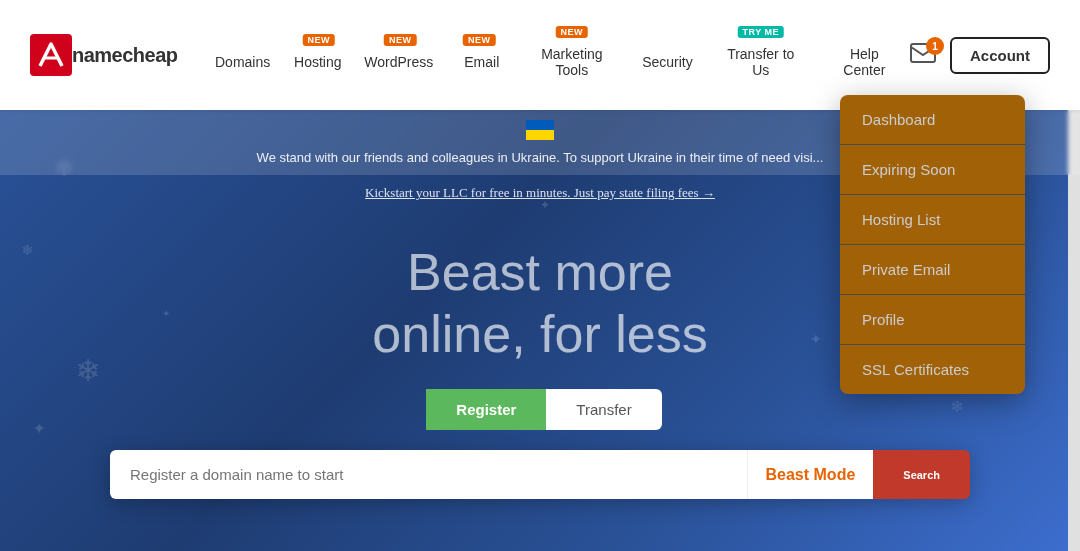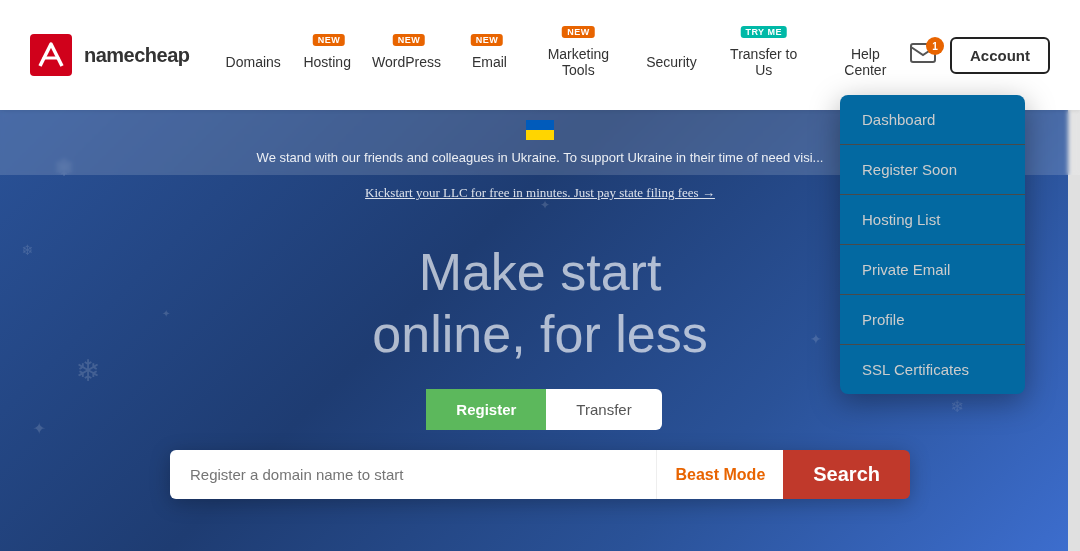--- a/index.html
+++ b/index.html
@@ -12,21 +12,21 @@
       display: flex;
       align-items: center;
       padding: 0 30px;
       position: relative;
       z-index: 100;
       box-shadow: 0 1px 4px rgba(0,0,0,0.08);
     }
     .logo-area {
       display: flex;
       align-items: center;
-      gap: 12px;
+      gap: 0;
       margin-right: 30px;
       flex-shrink: 0;
     }
     .logo-icon {
       width: 42px; height: 42px;
       background: #d0011b;
       border-radius: 4px;
       display: flex; align-items: center; justify-content: center;
     }
     .logo-icon svg { width: 30px; height: 30px; }
@@ -108,21 +108,21 @@
       right: 0; top: 0; bottom: 0;
       width: 12px;
       background: #e0e0e0;
     }
 
     
     .dropdown-menu {
       position: absolute;
       top: 95px;
       right: 55px;
-      background: #0369a1;
+      background: #a16207;
       border-radius: 8px;
       width: 185px;
       z-index: 200;
       overflow: hidden;
       box-shadow: 0 8px 30px rgba(0,0,0,0.35);
     }
     .dropdown-item {
       padding: 16px 22px;
       color: #ccc;
       font-size: 15px;
@@ -230,21 +230,21 @@
       border: none;
       padding: 12px 30px;
       font-size: 15px;
       font-weight: 500;
       cursor: pointer;
     }
 
     
     .search-bar {
       display: flex;
-      width: 740px;
+      width: 860px;
       border-radius: 6px;
       overflow: hidden;
       box-shadow: 0 4px 20px rgba(0,0,0,0.25);
     }
     .search-input {
       flex: 1;
       padding: 16px 20px;
       font-size: 15px;
       border: none;
       outline: none;
@@ -259,21 +259,21 @@
       font-weight: 700;
       font-size: 16px;
       cursor: pointer;
       border-left: 1px solid #eee;
     }
     .search-btn {
       background: #c0392b;
       color: #fff;
       border: none;
       padding: 0 30px;
-      font-size: 20px;
+      font-size: 11px;
       font-weight: 600;
       cursor: pointer;
     }
 
     
     .snow-container {
       position: absolute;
       inset: 0;
       pointer-events: none;
     }
@@ -347,21 +347,21 @@
         <path d="M1 4 L13 12 L25 4" stroke="#555" stroke-width="2"></path>
       </svg>
       <span class="mail-badge">1</span>
     </div>
     <button class="account-btn active">Account</button>
   </div>
 </header>
 
 <div class="dropdown-menu">
   <div class="dropdown-item">Dashboard</div>
-  <div class="dropdown-item">Register Soon</div>
+  <div class="dropdown-item">Expiring Soon</div>
   <div class="dropdown-item">Hosting List</div>
   <div class="dropdown-item">Private Email</div>
   <div class="dropdown-item">Profile</div>
   <div class="dropdown-item">SSL Certificates</div>
 </div>
 
 <section class="hero">
 
   <div class="snow-container">
     <span class="snowflake" style="top:10%;left:5%;font-size:24px;">❄</span>
@@ -384,21 +384,21 @@
     </div>
     <span class="ukraine-text">We stand with our friends and colleagues in Ukraine. To support Ukraine in their time of need visi...</span>
   </div>
 
   <div class="llc-banner">
     <a class="llc-link">Kickstart your LLC for free in minutes. Just pay state filing fees →</a>
   </div>
 
   <div class="hero-content">
     <h1 class="hero-title">
-      <span>Make start</span><br>
+      <span>Beast more</span><br>
       <span>online, for less</span>
     </h1>
 
     <div class="hero-buttons">
       <button class="hero-btn-register">Register</button>
       <button class="hero-btn-transfer">Transfer</button>
     </div>
 
     <div class="search-bar">
       <input class="search-input" type="text" placeholder="Register a domain name to start" style="">

